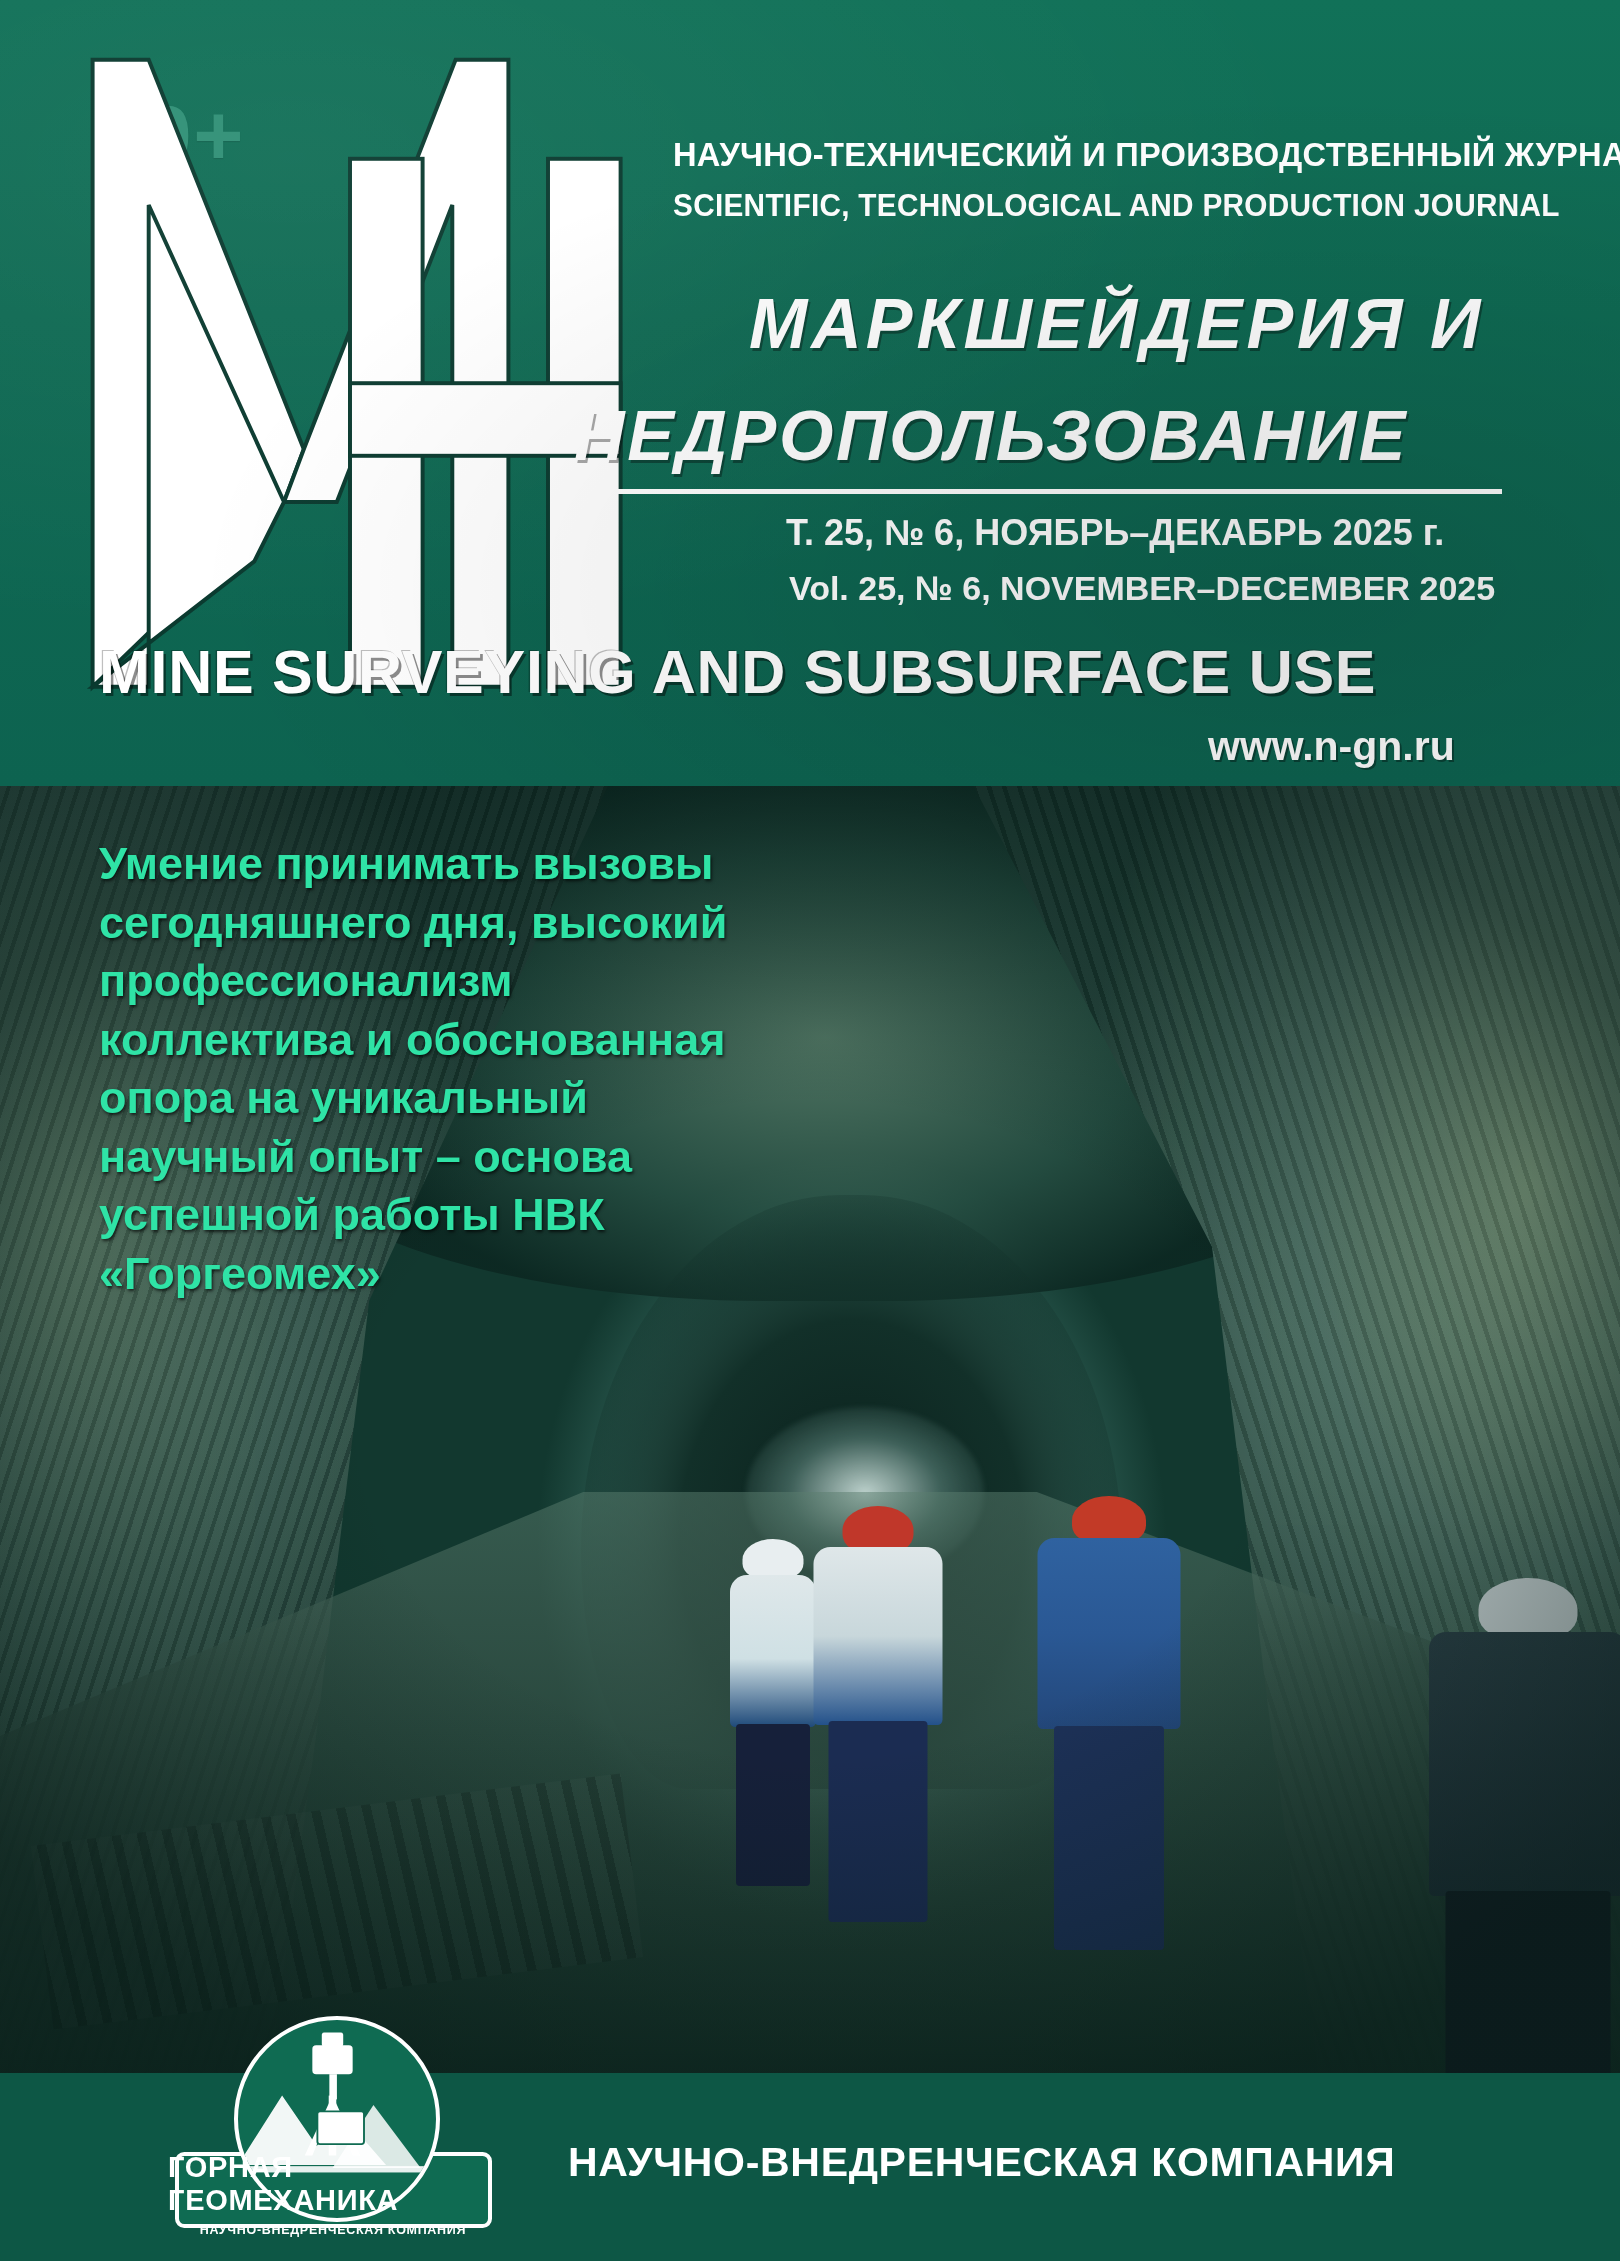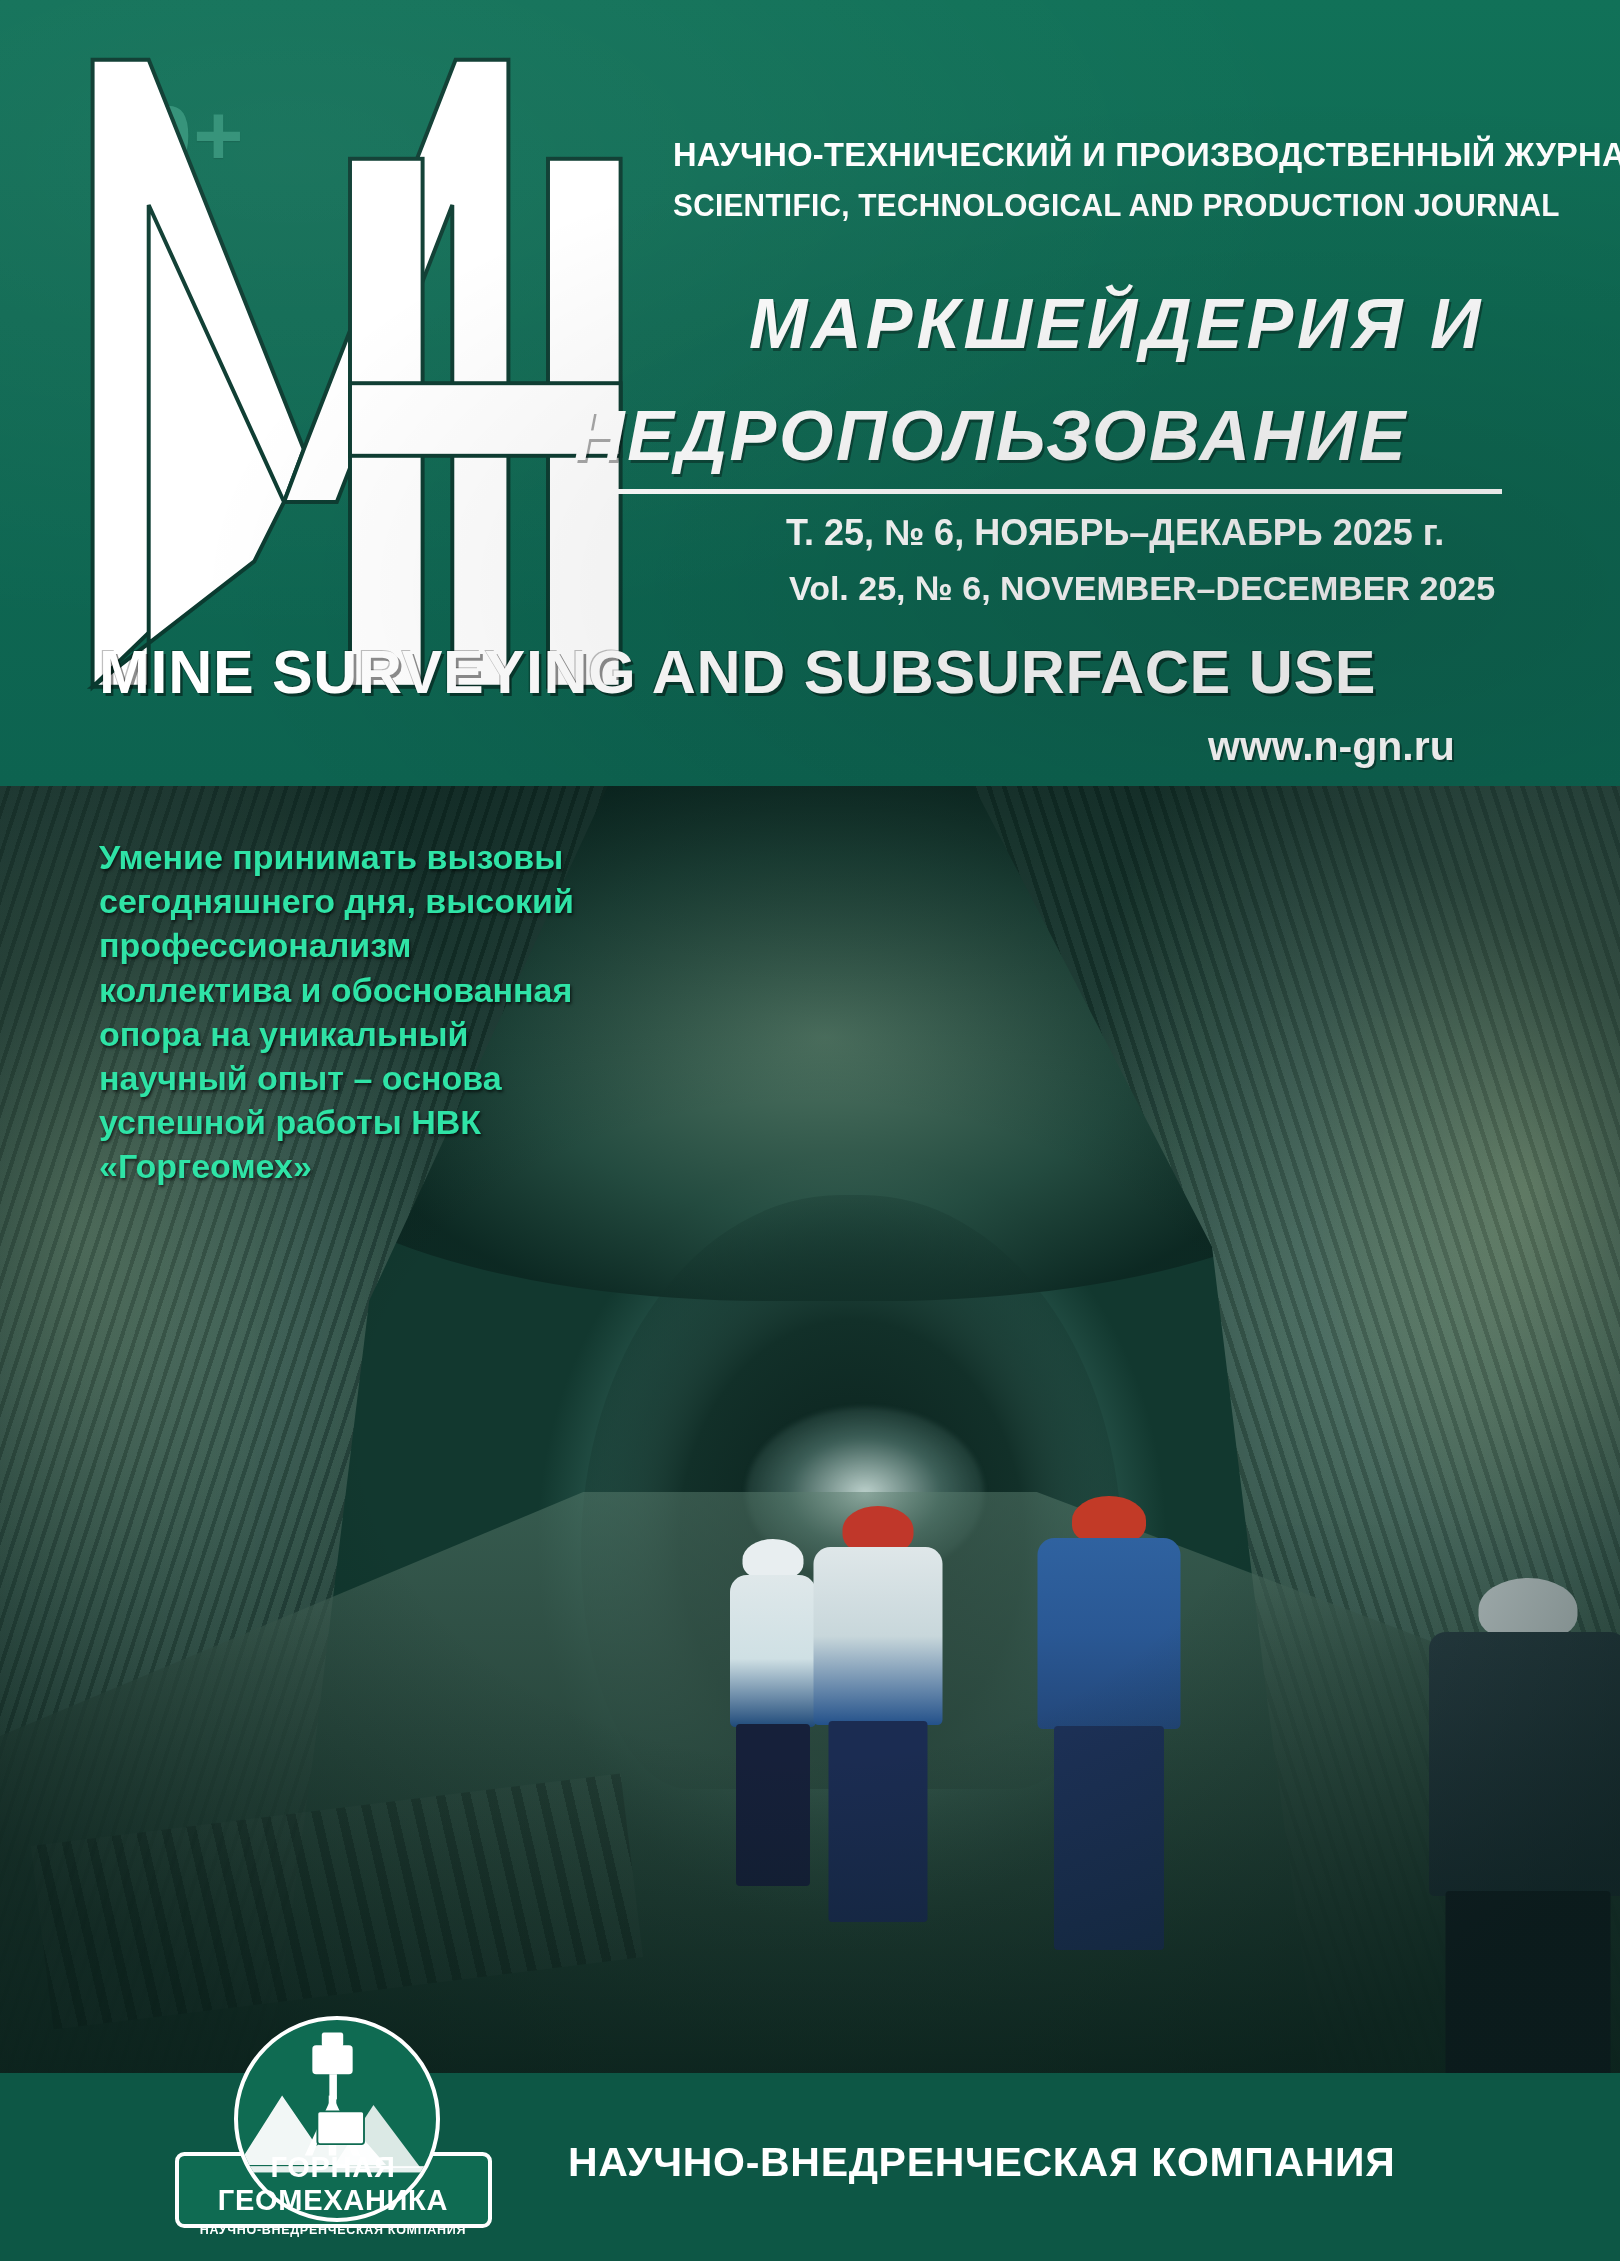--- a/index.html
+++ b/index.html
@@ -294,21 +294,21 @@
     position: absolute; inset: 0;
     background: radial-gradient(ellipse 990px 726px at 50% 50%, rgba(0,0,0,0) 45%, rgba(4,24,20,0.55) 100%);
   }
 
   
   .blurb {
     position: absolute;
     left: 99px;
     top: 835px;
     width: 660px;
-    font-size: 34px;
+    font-size: 45px;
     line-height: 1.30;
     font-weight: bold;
     color: #2fe3a6;
     text-shadow: 1.3px 2px 3.3px rgba(0,0,0,0.7);
     white-space: pre-line;
   }
 
   
   .footer {
     position: absolute;
@@ -346,21 +346,21 @@
     border-radius: 50%;
     background: #0f6b52;
     border: 4.6px solid #ffffff;
     overflow: hidden;
   }
   .logo-name {
     position: absolute;
     left: 0;
     bottom: 37px;
     width: 330px;
-    text-align: center;
+    text-align: left;
     font-size: 29px;
     font-weight: bold;
     color: #ffffff;
     letter-spacing: 0.7px;
   }
   .logo-sub {
     position: absolute;
     left: 0;
     bottom: 17px;
     width: 330px;

